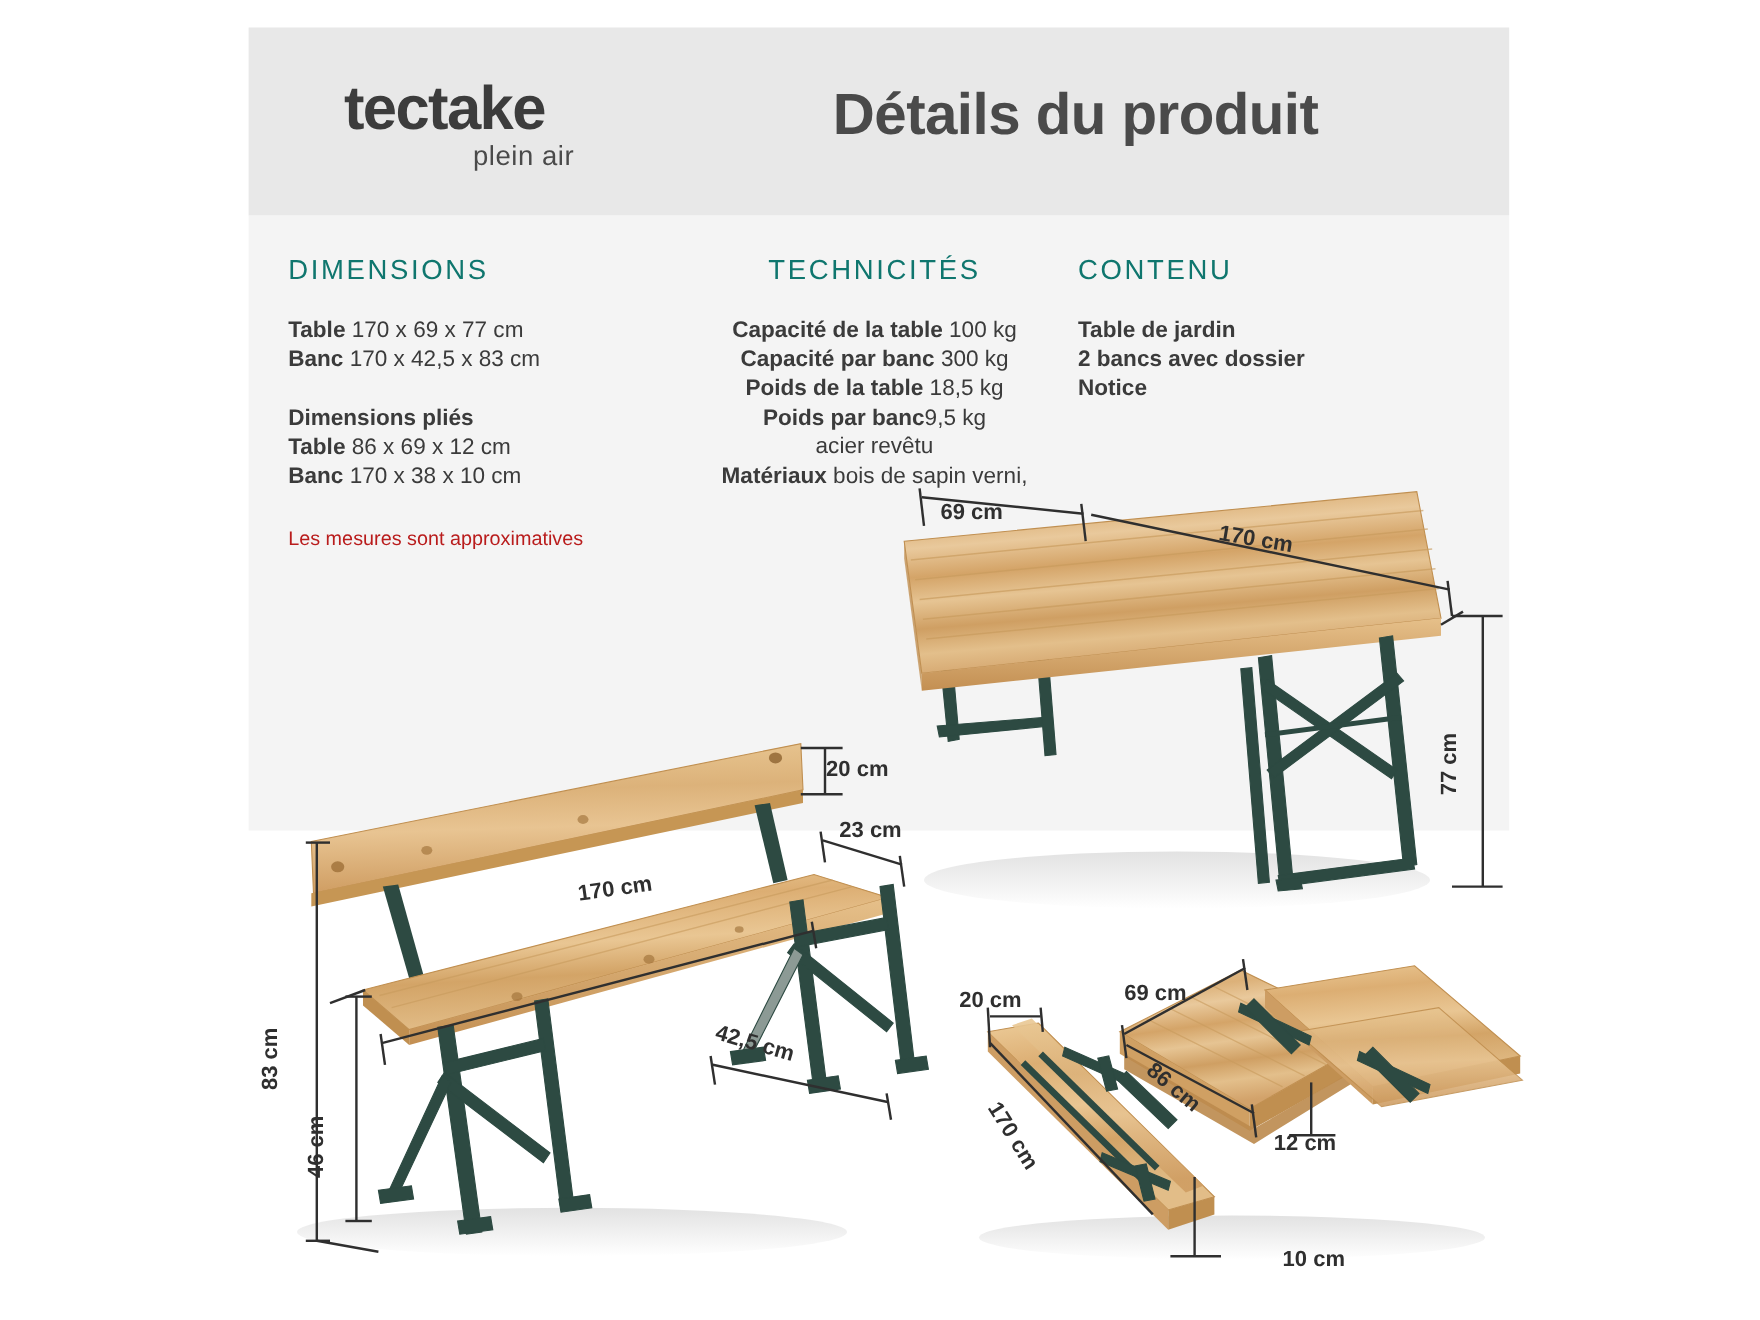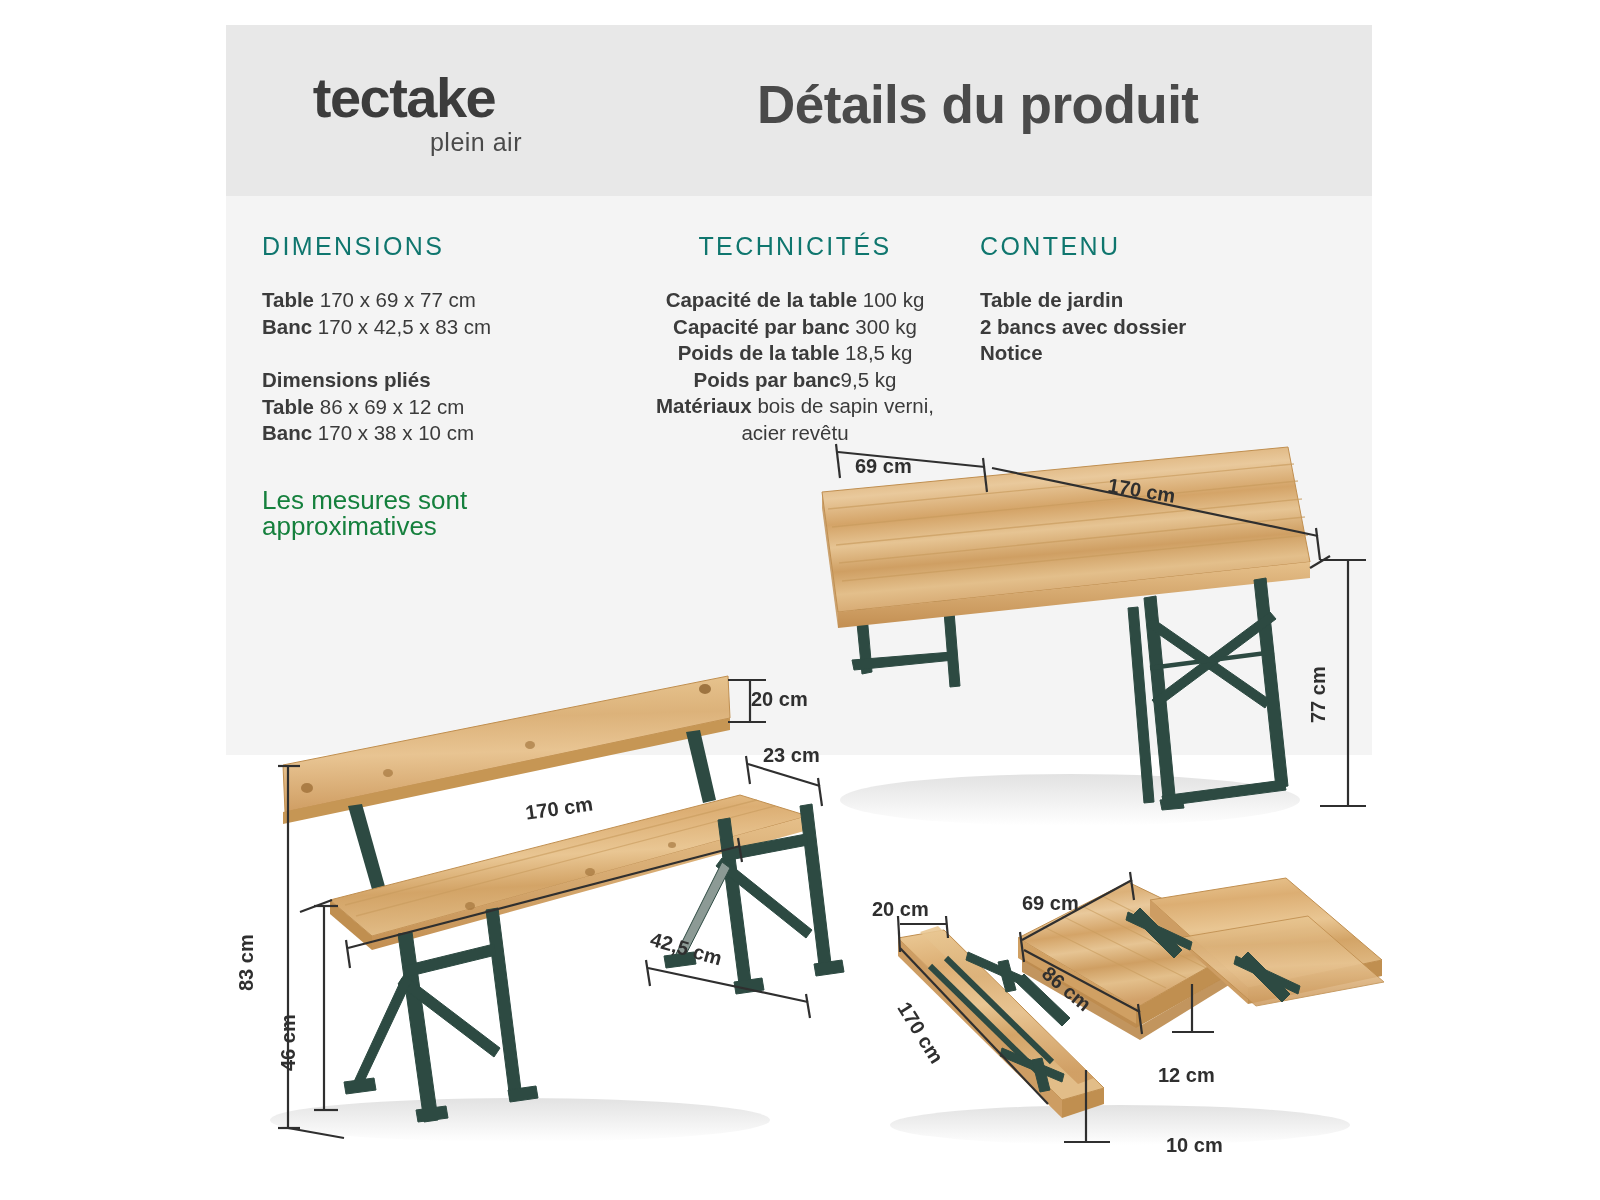--- a/index.html
+++ b/index.html
@@ -50,21 +50,21 @@
   .col-head{
     font-size:25px;font-weight:400;letter-spacing:2.4px;color:#0f766e;
     margin-bottom:26px;white-space:nowrap;
   }
   .line{
     font-size:20.5px;line-height:26.5px;color:#3b3b3b;
   }
   .line b{font-weight:700;}
   .gap{height:27px;}
   .note{
-    font-size:26px;color:#15803d;margin-top:40px;line-height:26px;
+    font-size:18px;color:#b91c1c;margin-top:29px;line-height:26px;
   }
 
   
   .illus{position:absolute;inset:0;pointer-events:none;border-radius:12px;}
   .illus svg{position:absolute;left:0;top:0;}
 
   .dim-label{
     position:absolute;
     font-size:20px;font-weight:700;color:#2f2f2f;
     white-space:nowrap;
@@ -123,24 +123,24 @@
     </div>
     <div class="line">
       <b>Capacité par banc</b><span> 300 kg</span>
     </div>
     <div class="line">
       <b>Poids de la table</b><span> 18,5 kg</span>
     </div>
     <div class="line">
       <b>Poids par banc</b><span>9,5 kg</span>
     </div>
+    <div class="line">acier revêtu</div>
     <div class="line">
       <b>Matériaux</b><span> bois de sapin verni,</span>
     </div>
-    <div class="line">acier revêtu</div>
   </div>
 
   <div class="col col-contenu">
     <div class="col-head">CONTENU</div>
     <div class="line"><b>Table de jardin</b></div>
     <div class="line"><b>2 bancs avec dossier</b></div>
     <div class="line"><b>Notice</b></div>
   </div>
 
   <div class="illus">
@@ -405,16 +405,16 @@
     <div class="dim-label rot-b170" style="left:524px;top:802px;">170 cm</div>
     <div class="dim-label rot-425" style="left:654px;top:928px;">42,5 cm</div>
     <div class="dim-label rot90" style="left:258px;top:968px;">83 cm</div>
     <div class="dim-label rot90" style="left:300px;top:1048px;">46 cm</div>
 
     <div class="dim-label" style="left:872px;top:898px;">20 cm</div>
     <div class="dim-label rot-f170" style="left:912px;top:998px;">170 cm</div>
     <div class="dim-label" style="left:1166px;top:1134px;">10 cm</div>
     <div class="dim-label" style="left:1022px;top:892px;">69 cm</div>
     <div class="dim-label rot-f86" style="left:1052px;top:962px;">86 cm</div>
-    <div class="dim-label" style="left:1158px;top:1028px;margin-top:36px;">12 cm</div>
+    <div class="dim-label" style="left:1158px;top:1028px;">12 cm</div>
 
   </div>
 </div>
 
 </body></html>

